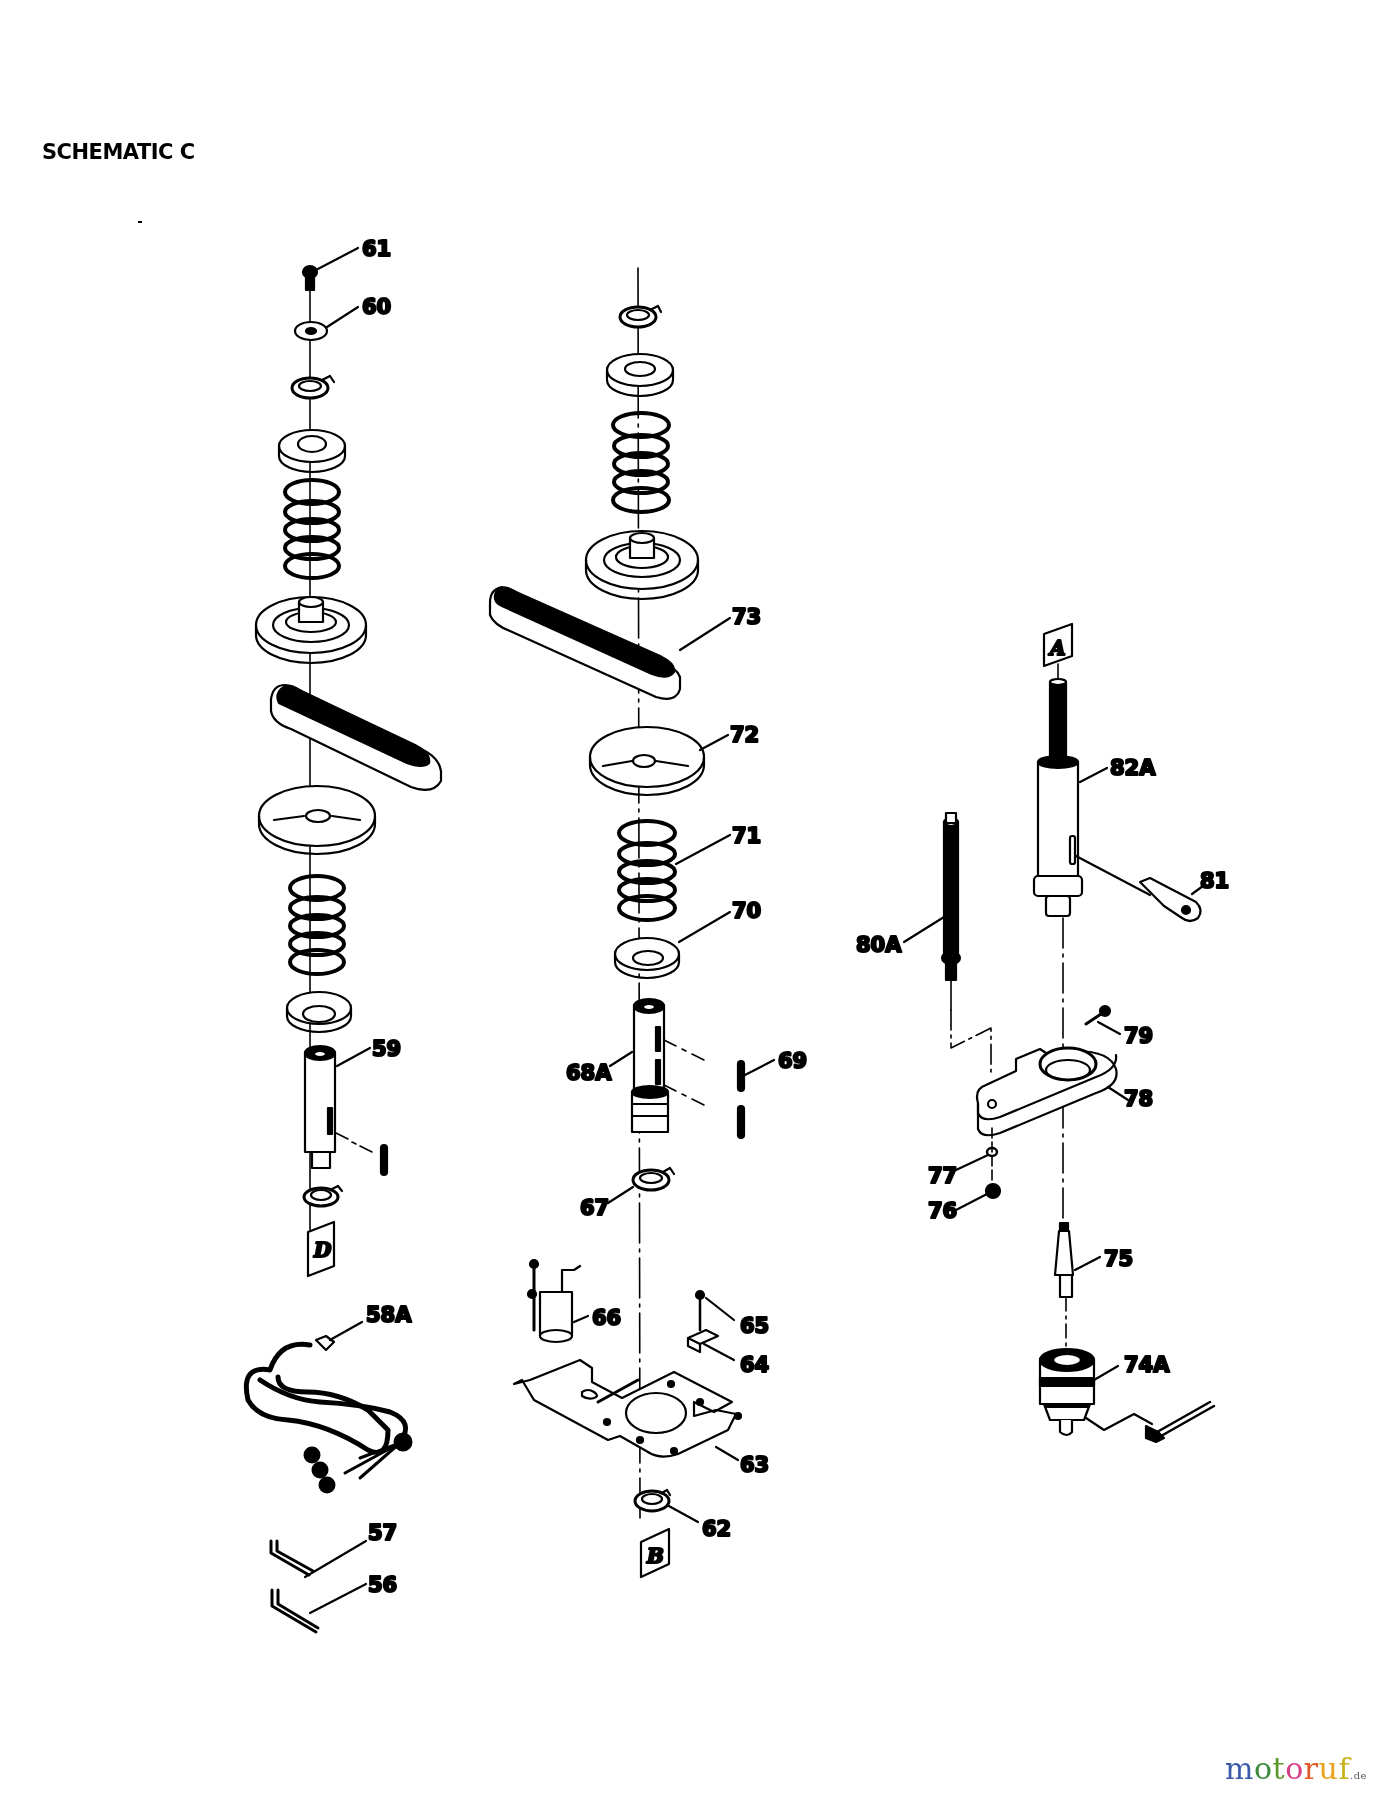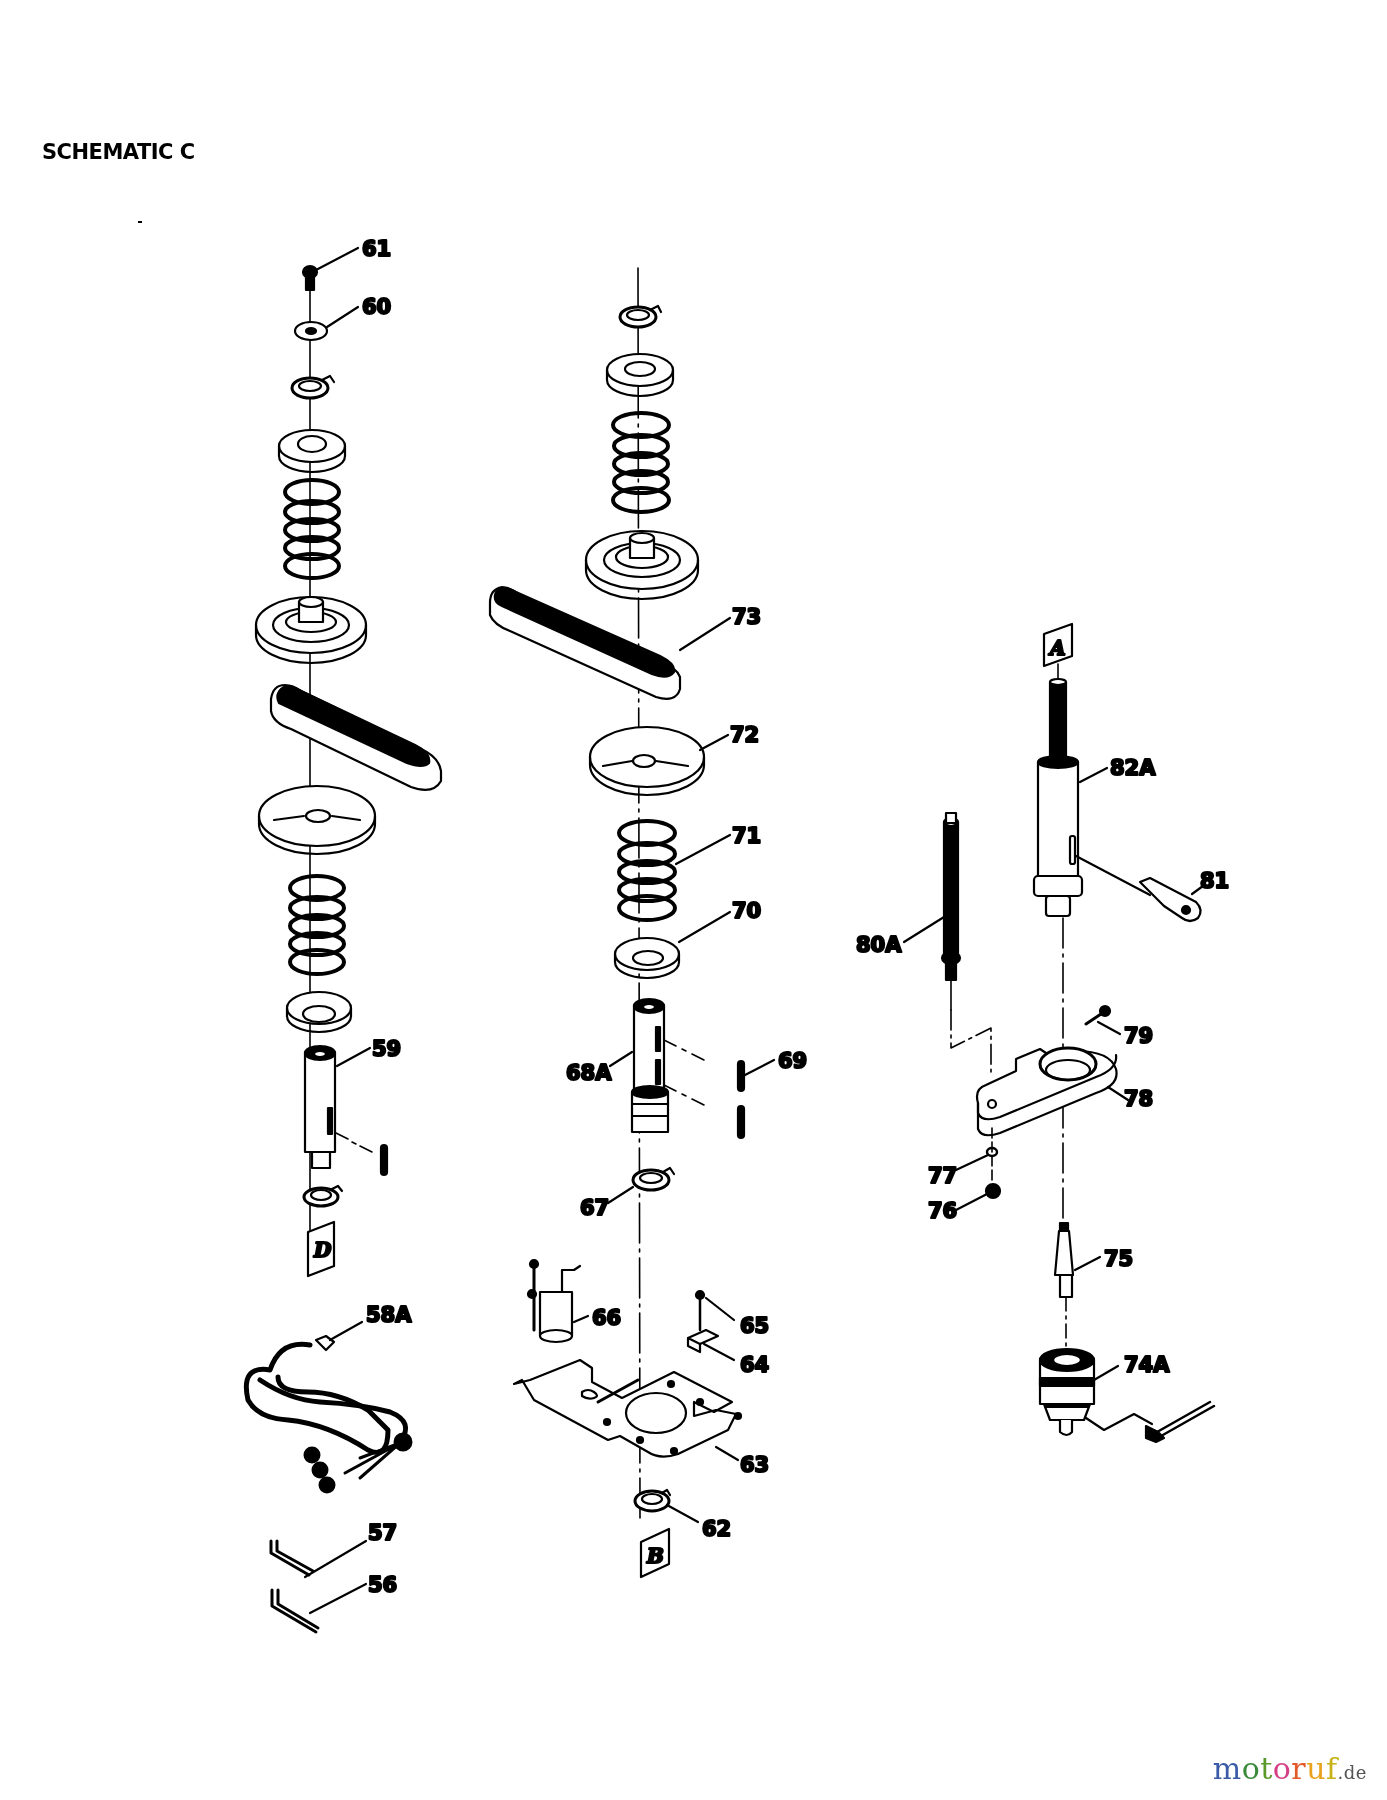--- a/index.html
+++ b/index.html
@@ -6,21 +6,21 @@
     body { width: 1387px; height: 1800px; position: relative; overflow: hidden;
            font-family: "Liberation Sans", sans-serif; color: #000; }
     .title { position: absolute; left: 42px; top: 140px; font-family: "DejaVu Sans", sans-serif;
              font-weight: 900; font-size: 21px; letter-spacing: -0.5px; transform: scaleY(1.05); }
     svg.diagram { position: absolute; left: 0; top: 0; }
     .lbl { font-family: "DejaVu Sans", sans-serif; font-weight: bold; font-size: 21px; fill: #000; }
     .ref { font-family: "DejaVu Serif", serif; font-weight: bold; font-size: 20px; fill: #000; font-style: italic; }
     .watermark { position: absolute; right: 20px; bottom: 14px; font-family: "DejaVu Serif", serif;
                  font-size: 30px; letter-spacing: 0.5px; }
     .watermark span { display: inline-block; }
-    .watermark .de { font-size: 18px; color: #555; text-align: right; }
+    .watermark .de { font-size: 10px; color: #555; text-align: right; }
   </style>
 </head>
 <body>
 
 <div class="title">SCHEMATIC C</div>
 
 <svg class="diagram" width="1387" height="1800" viewBox="0 0 1387 1800" xmlns="http://www.w3.org/2000/svg" fill="none" stroke="#000" stroke-width="2.2" stroke-linecap="round" stroke-linejoin="round">
 
   <g>
 

